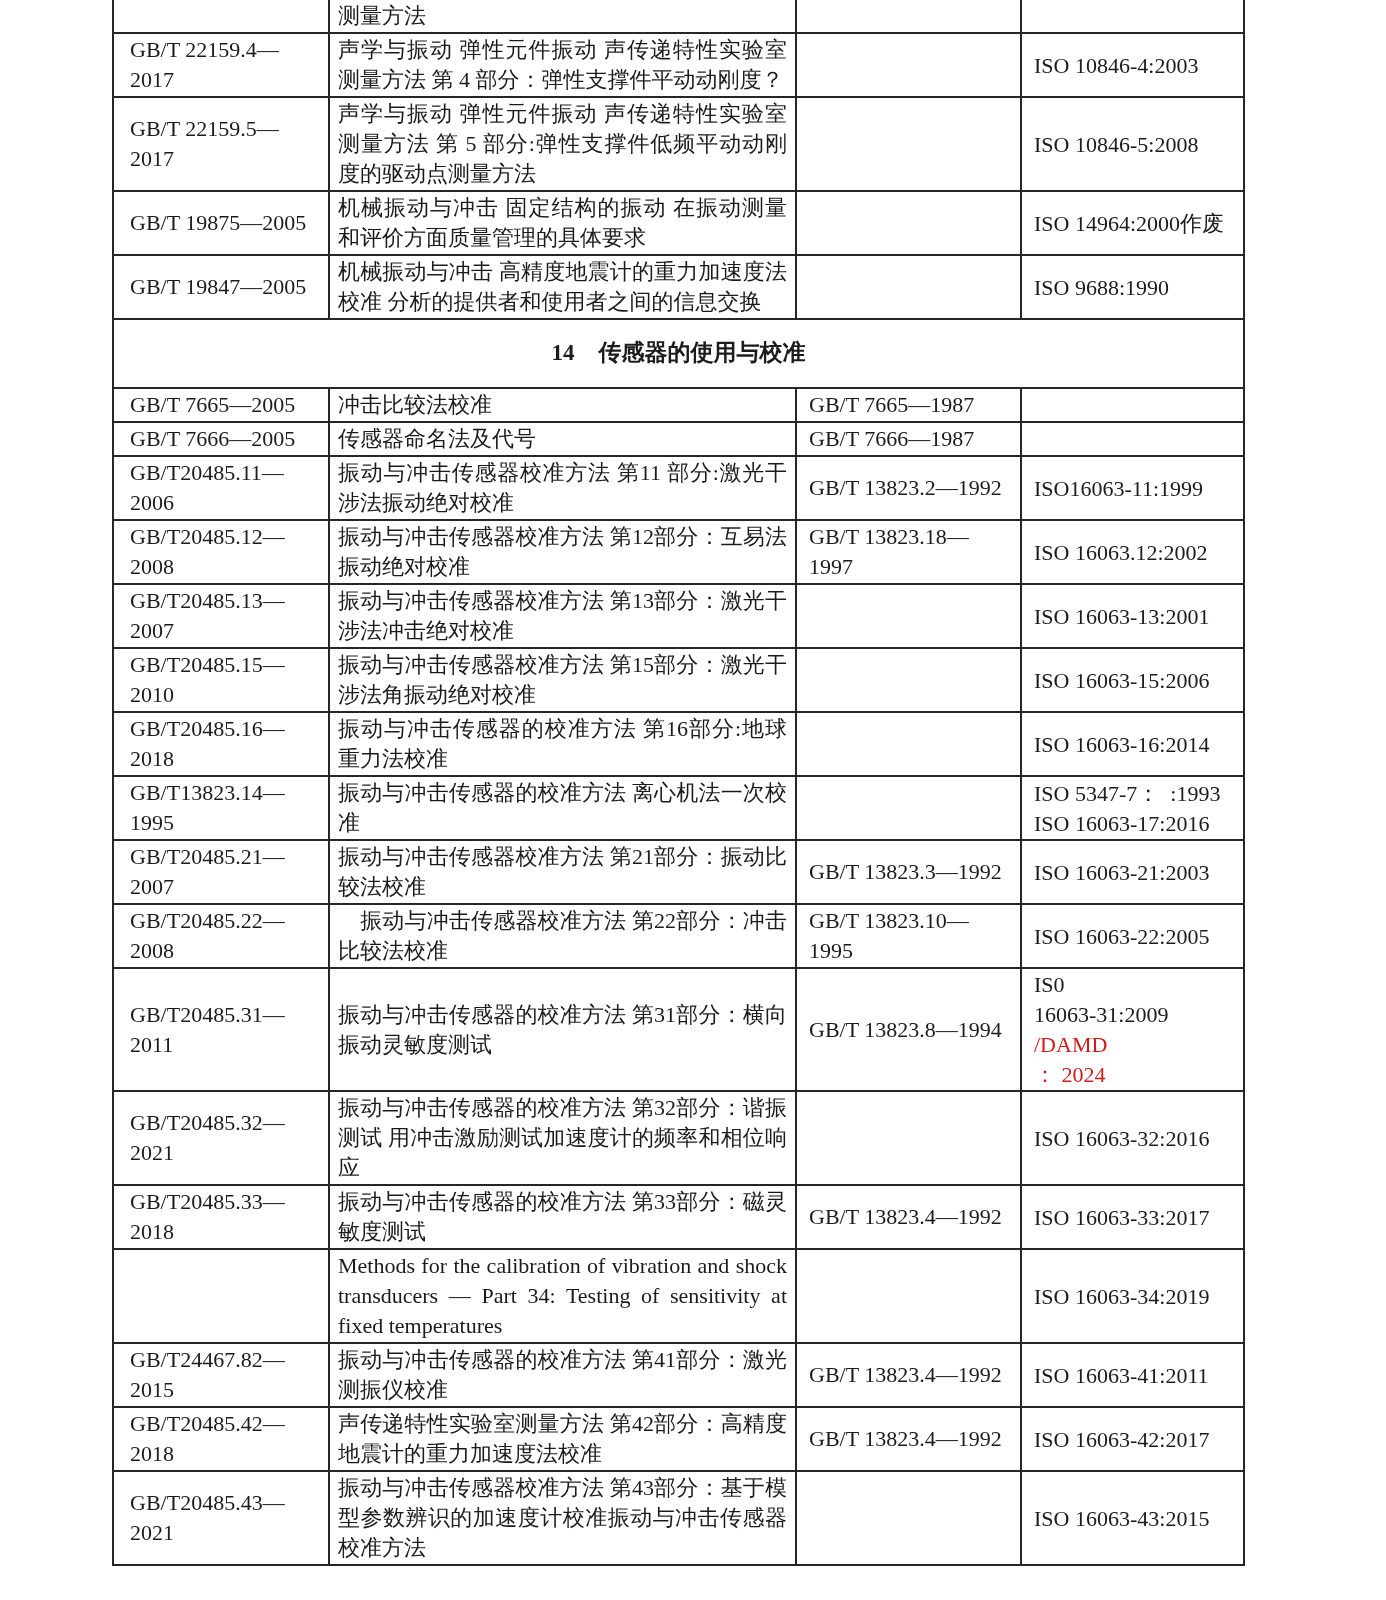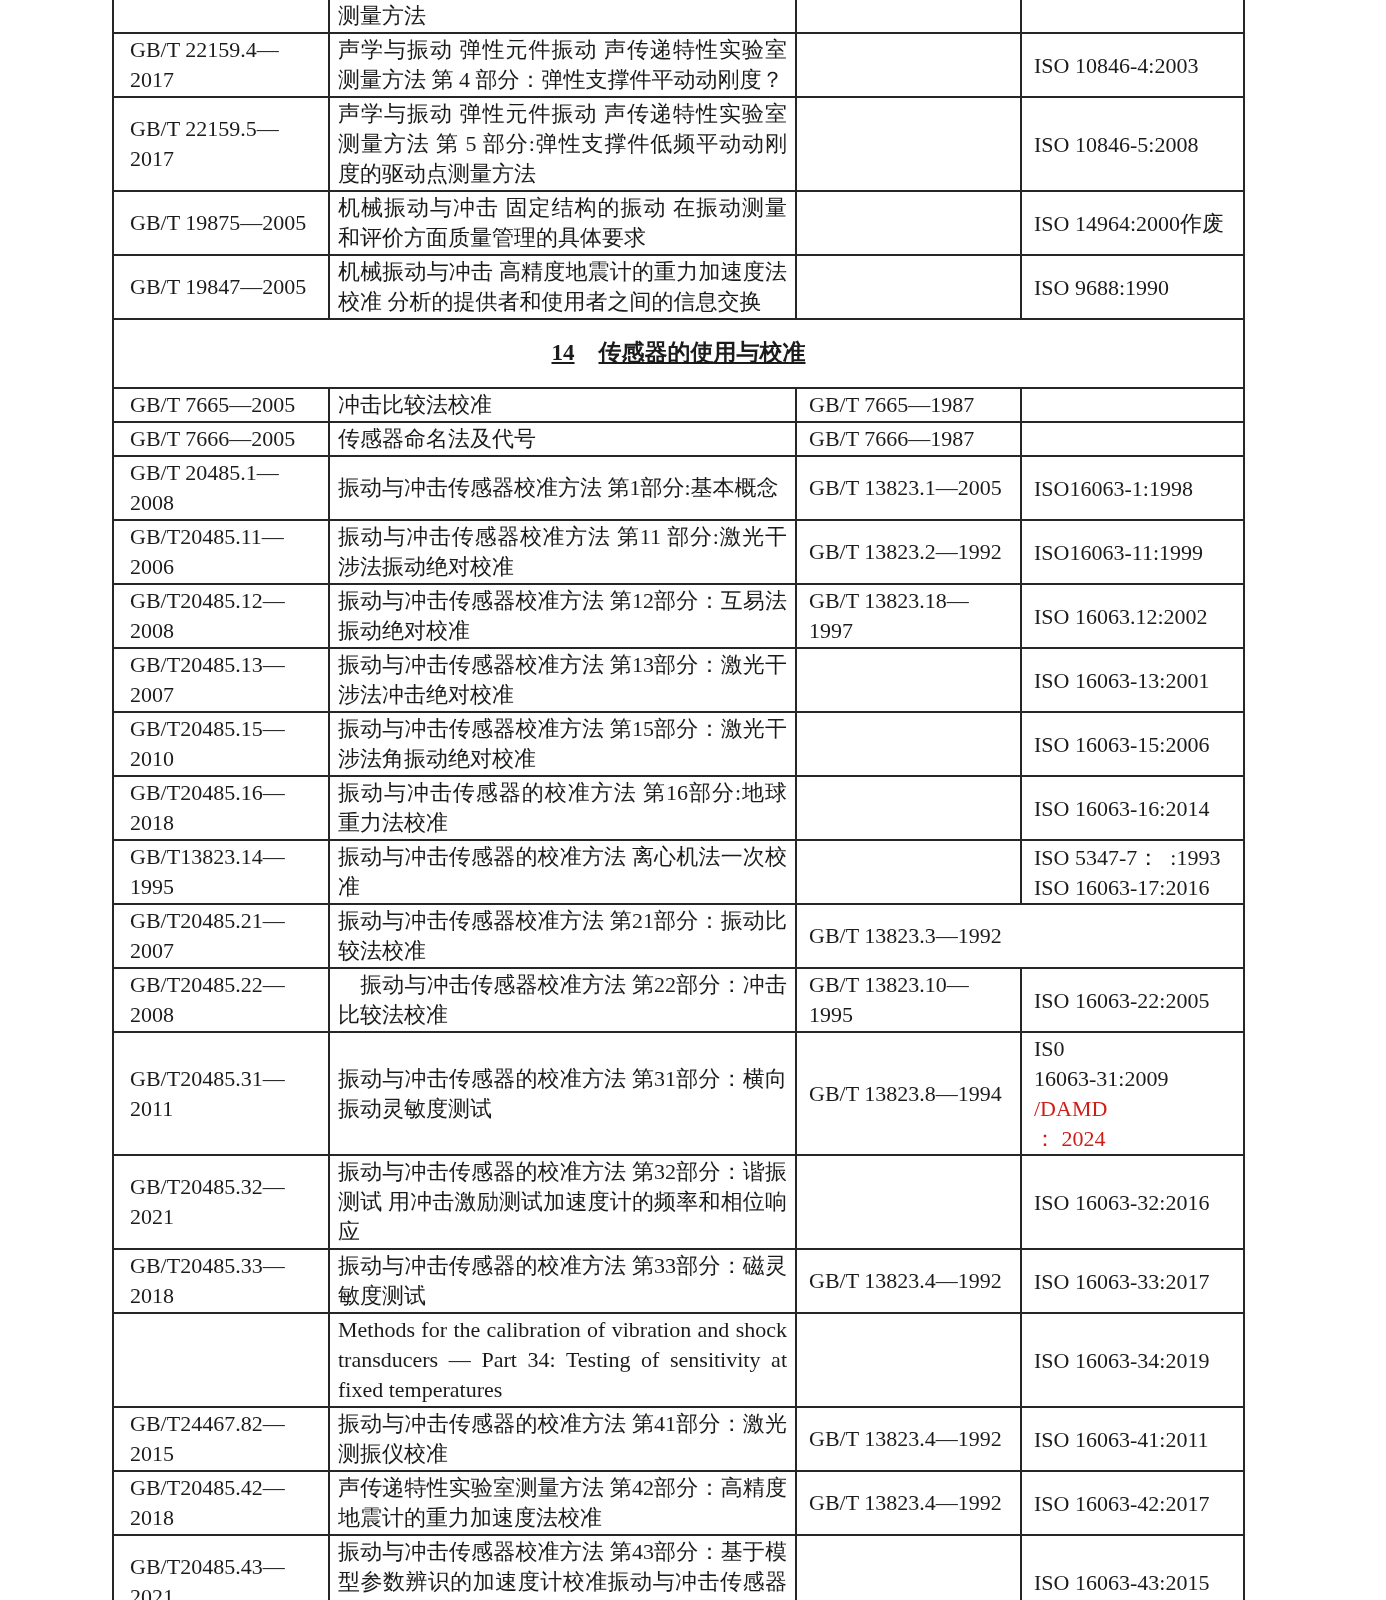--- a/index.html
+++ b/index.html
@@ -35,21 +35,20 @@
   .c2{text-align:justify;padding:1px 8px;}
   .c3{padding-left:12px;}
   .c4{padding:1px 6px 0 12px;white-space:pre-wrap;}
   .c4 span{display:inline;}
   .jline{display:flex;justify-content:flex-start;padding-right:4px;}
   .jline span{display:inline;}
   .section-row{
     border-bottom:2px solid var(--border);
     text-align:center;font-weight:bold;font-size:23px;
     padding:18px 0 19px 0;
-    text-decoration:underline;
   }
   .section-row span{display:inline;}
   .section-num{margin-right:24px;}
   .iso-red{color:var(--red);}
 </style>
 </head>
 <body>
 
 <div class="doc-table">
   <div id="rows-top">
@@ -137,32 +136,20 @@
         <div class="cell c2">
           <span>传感器命名法及代号</span>
         </div>
         <div class="cell c3">
           <span>GB/T 7666—1987</span>
         </div>
         <div class="cell c4"><span></span></div>
       </div>
       <div class="t-row">
         <div class="cell c1">
-          <span>GB/T 20485.1—2008</span>
-        </div>
-        <div class="cell c2">
-          <span>振动与冲击传感器校准方法 第1部分:基本概念</span>
-        </div>
-        <div class="cell c3">
-          <span>GB/T 13823.1—2005</span>
-        </div>
-        <div class="cell c4"><span>ISO16063-1:1998</span></div>
-      </div>
-      <div class="t-row">
-        <div class="cell c1">
           <div class="jline">
             <span>GB/T</span>
             <span>20485.11</span>
             <span>—</span>
           </div>
           <span class="yline">2006</span>
         </div>
         <div class="cell c2">
           <span>振动与冲击传感器校准方法 第11 部分:激光干涉法振动绝对校准</span>
         </div>
@@ -265,20 +252,21 @@
             <span>—</span>
           </div>
           <span class="yline">2007</span>
         </div>
         <div class="cell c2">
           <span>振动与冲击传感器校准方法 第21部分：振动比较法校准</span>
         </div>
         <div class="cell c3">
           <span>GB/T 13823.3—1992</span>
         </div>
+        <div class="cell c4"><span>ISO 16063-21:2003</span></div>
       </div>
       <div class="t-row">
         <div class="cell c1">
           <div class="jline">
             <span>GB/T</span>
             <span>20485.22</span>
             <span>—</span>
           </div>
           <span class="yline">2008</span>
         </div>

